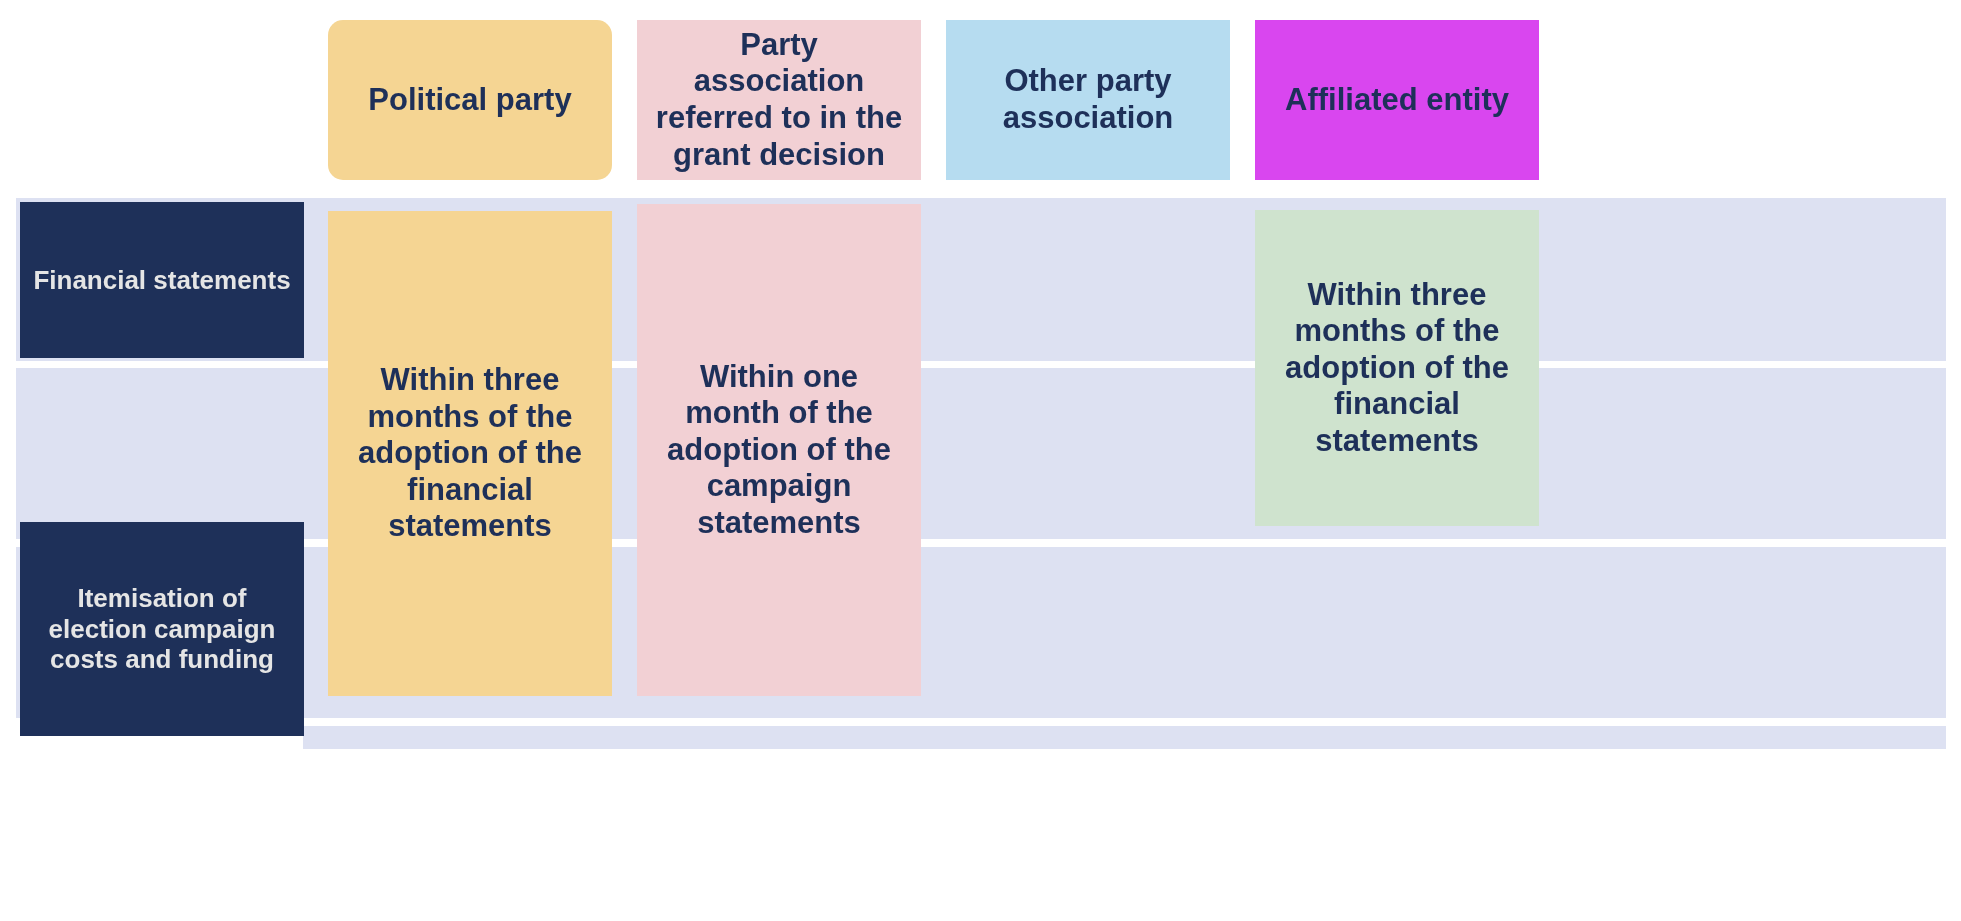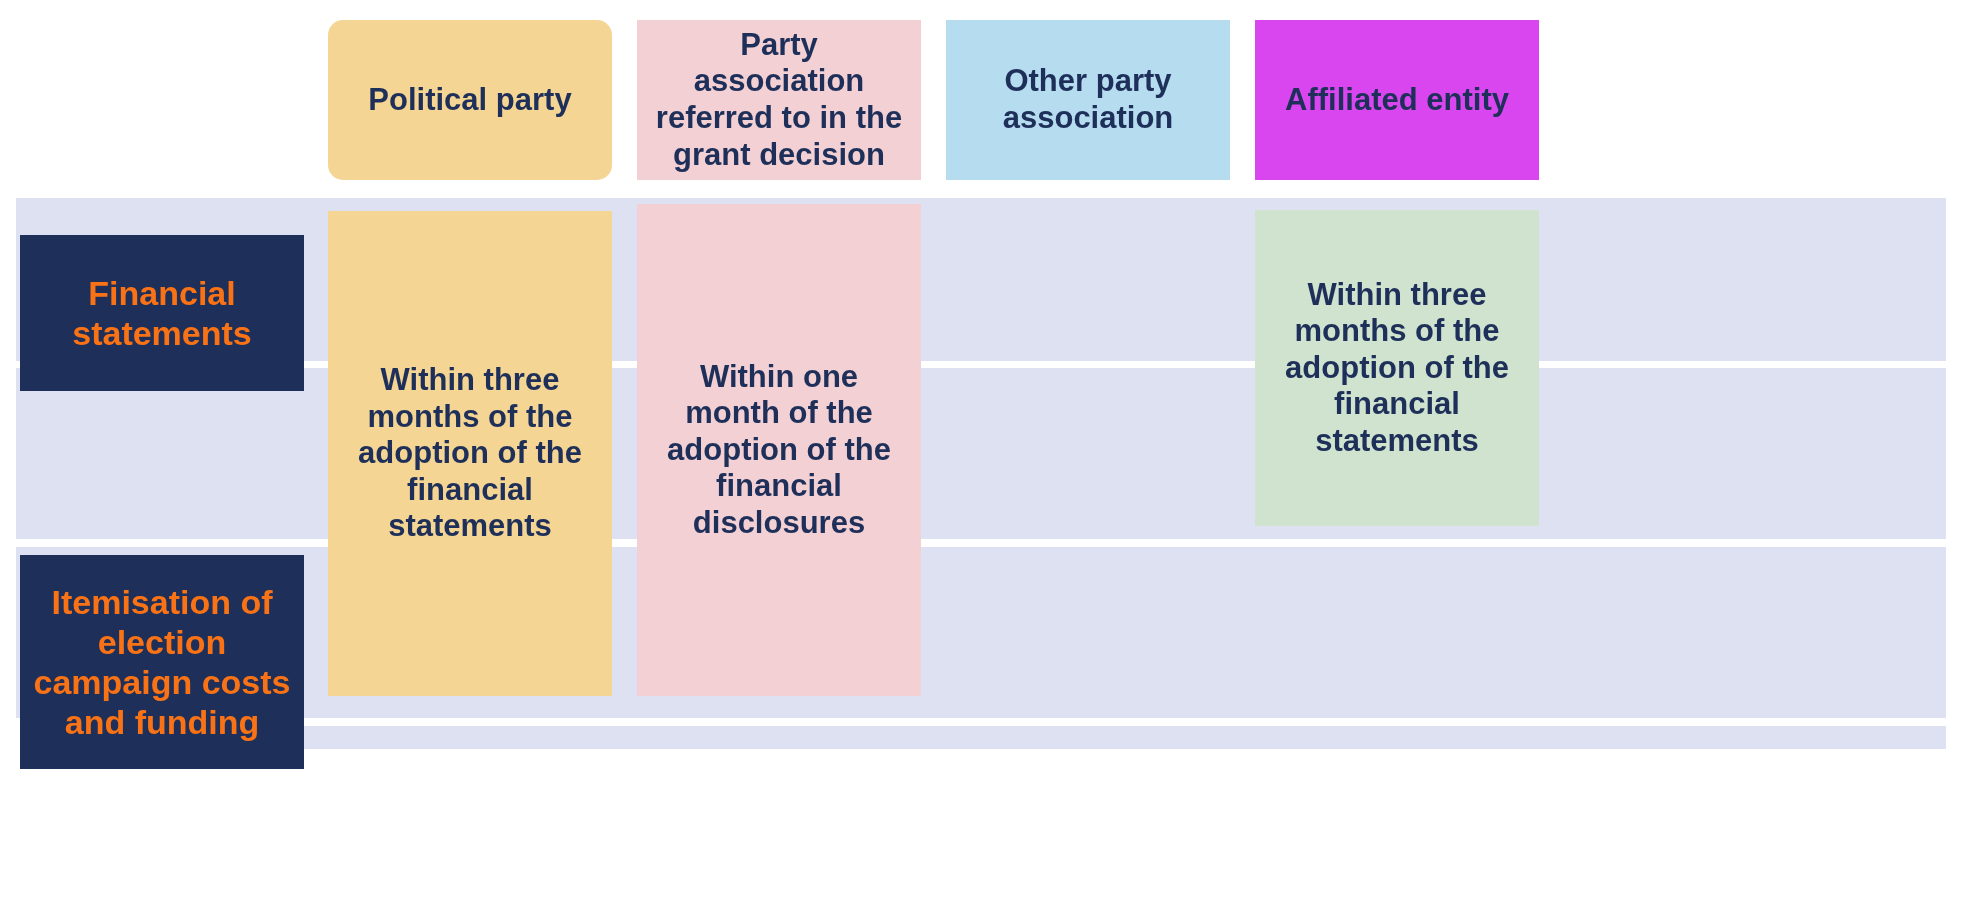--- a/index.html
+++ b/index.html
@@ -49,24 +49,23 @@
   .hdr.col1 { left: 328px;  width: 284px; background: #f5d593; border-radius: 15px; }
   .hdr.col2 { left: 637px;  width: 284px; background: #f2d0d4; }
   .hdr.col3 { left: 946px;  width: 284px; background: #b6dcf0; }
   .hdr.col4 { left: 1255px; width: 284px; background: #d946ef; }
 
   
   .rowlabel {
     left: 20px;
     width: 284px;
     background: #1e3059;
-    color: #f97316;
-    font-size: 34px;
+    color: #e5e5e5;
+    font-size: 26px;
     padding: 6px 10px;
-    margin-top: 33px;
   }
   .rowlabel.r1 { top: 202px; height: 156px; }
   .rowlabel.r2 { top: 370px; height: 166px; }
   .rowlabel.r3 { top: 522px; height: 214px; }
 
   
   .cell { font-size: 31px; padding: 8px 30px; }
   .cell.yellow { left: 328px;  top: 211px; width: 284px; height: 485px; background: #f5d593; }
   .cell.pink   { left: 637px;  top: 204px; width: 284px; height: 492px; background: #f2d0d4; }
   .cell.green  { left: 1255px; top: 210px; width: 284px; height: 316px; background: #cfe3ce; }
@@ -83,16 +82,16 @@
 
   <div class="box hdr col1">Political party</div>
   <div class="box hdr col3">Other party association</div>
   <div class="box hdr col2">Party association referred to in the grant decision</div>
   <div class="box hdr col4">Affiliated entity</div>
 
   <div class="box rowlabel r1">Financial statements</div>
   <div class="box rowlabel r3">Itemisation of election campaign costs and funding</div>
 
   <div class="box cell yellow">Within three months of the adoption of the financial statements</div>
-  <div class="box cell pink">Within one month of the adoption of the financial disclosures</div>
+  <div class="box cell pink">Within one month of the adoption of the campaign statements</div>
   <div class="box cell green">Within three months of the adoption of the financial statements</div>
 
 </div>
 
 </body></html>

